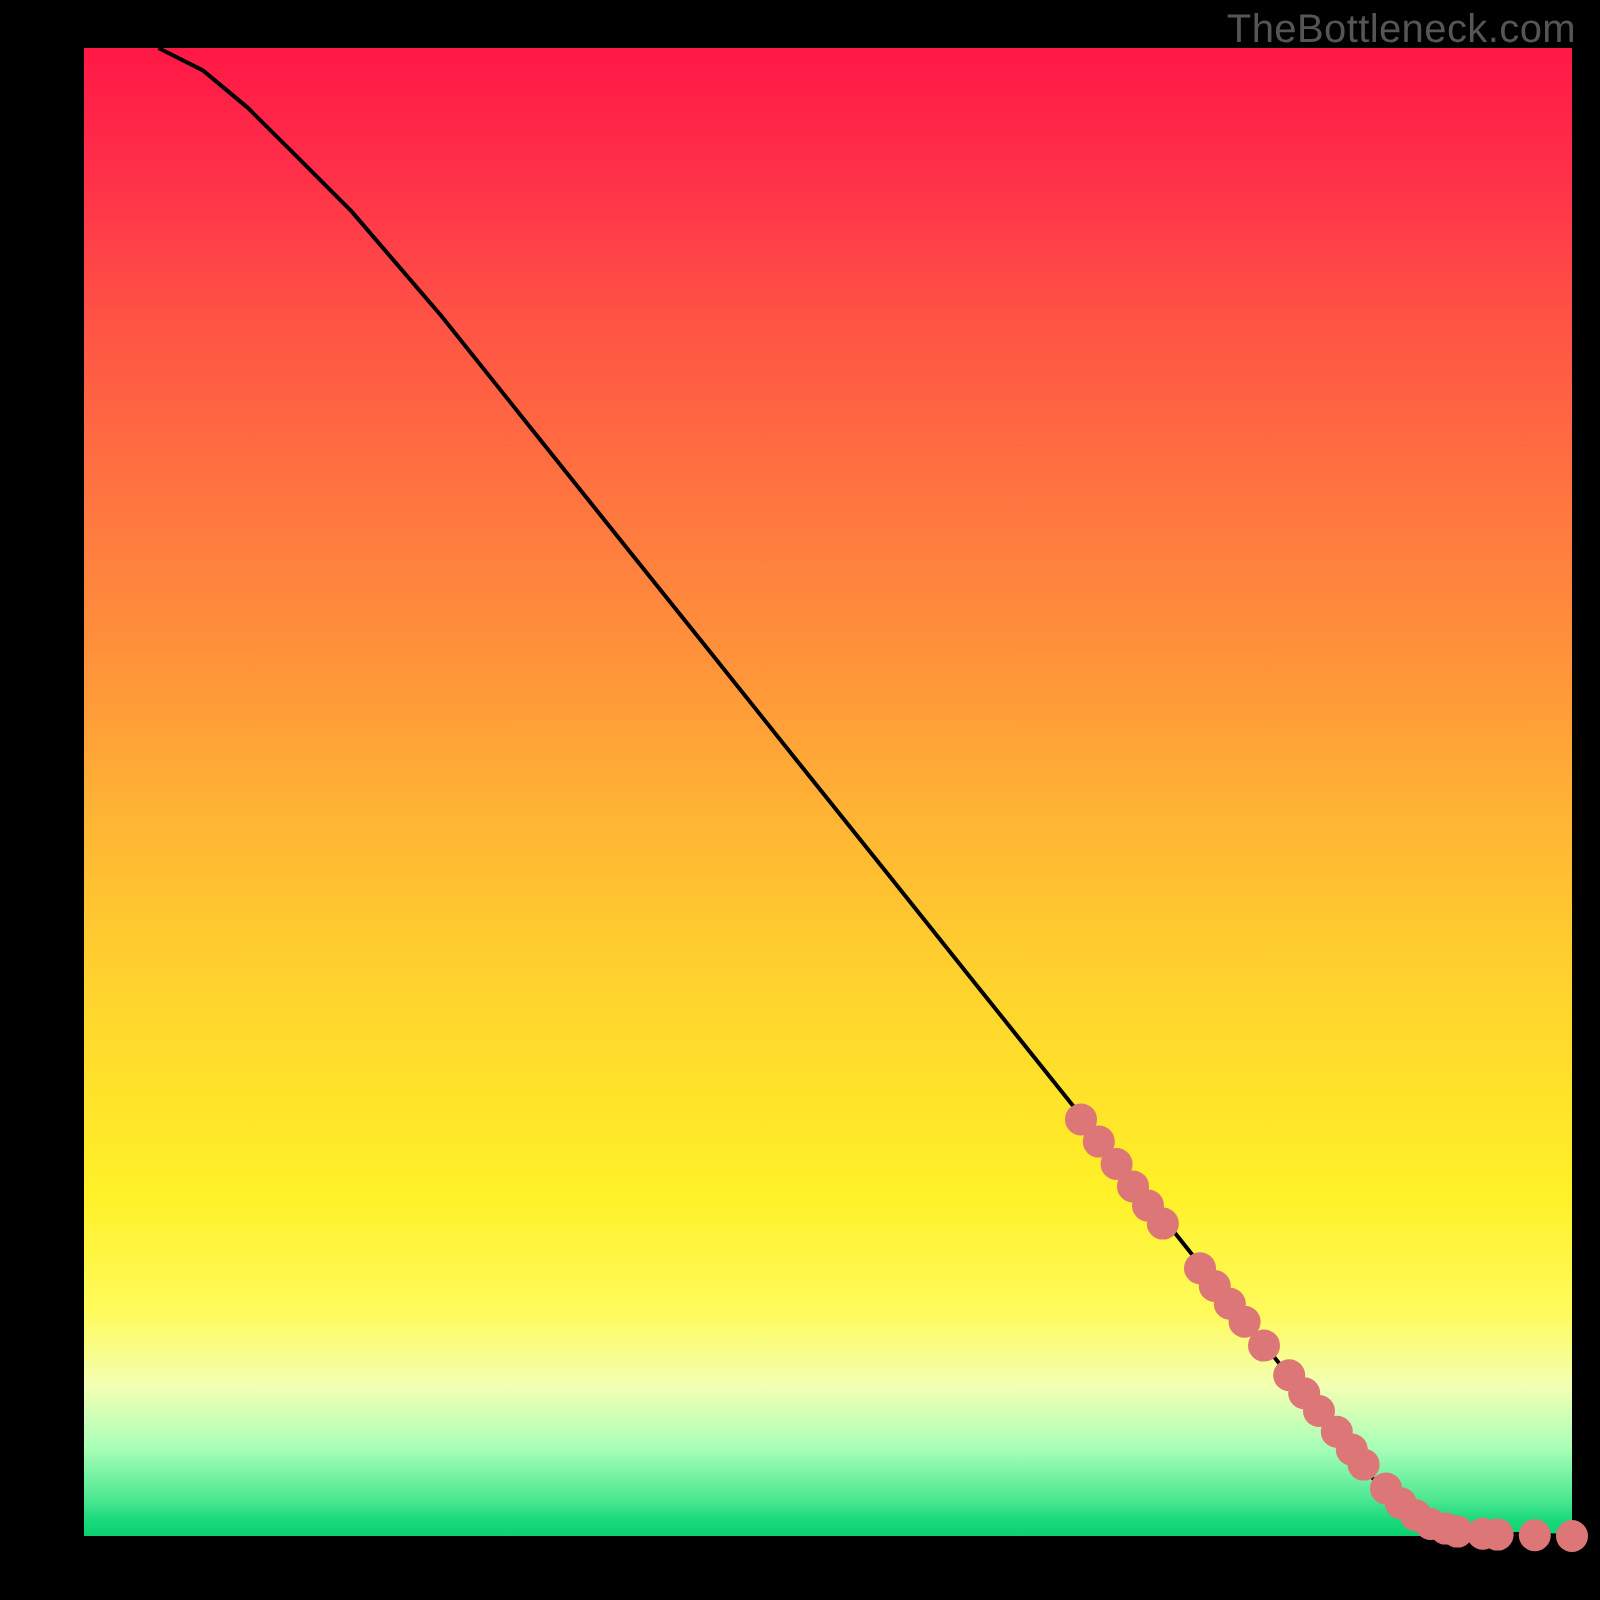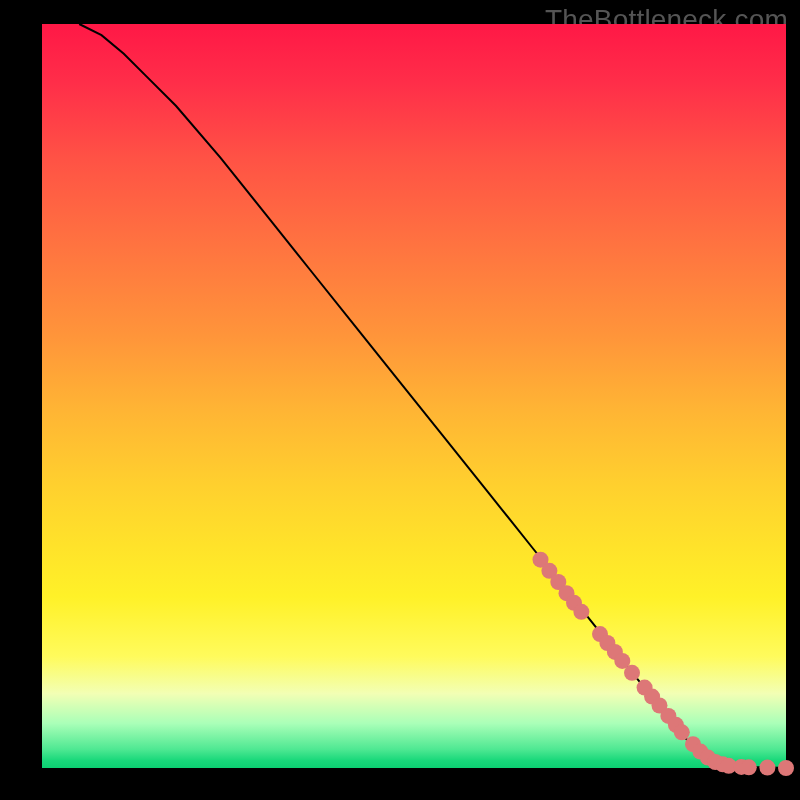--- a/index.html
+++ b/index.html
@@ -33,21 +33,21 @@
       #4ee892 97.5%,
       #18d87a 99%,
       #0cd072 100%
     );
   }
   .watermark {
     position: absolute;
     top: 4px;
     right: 12px;
     color: #555;
-    font-size: 28px;
+    font-size: 20px;
     font-weight: 400;
     letter-spacing: 0.2px;
   }
   svg.curve {
     position: absolute;
     left: 0; top: 0;
     width: 100%;
     height: 100%;
     overflow: visible;
   }

